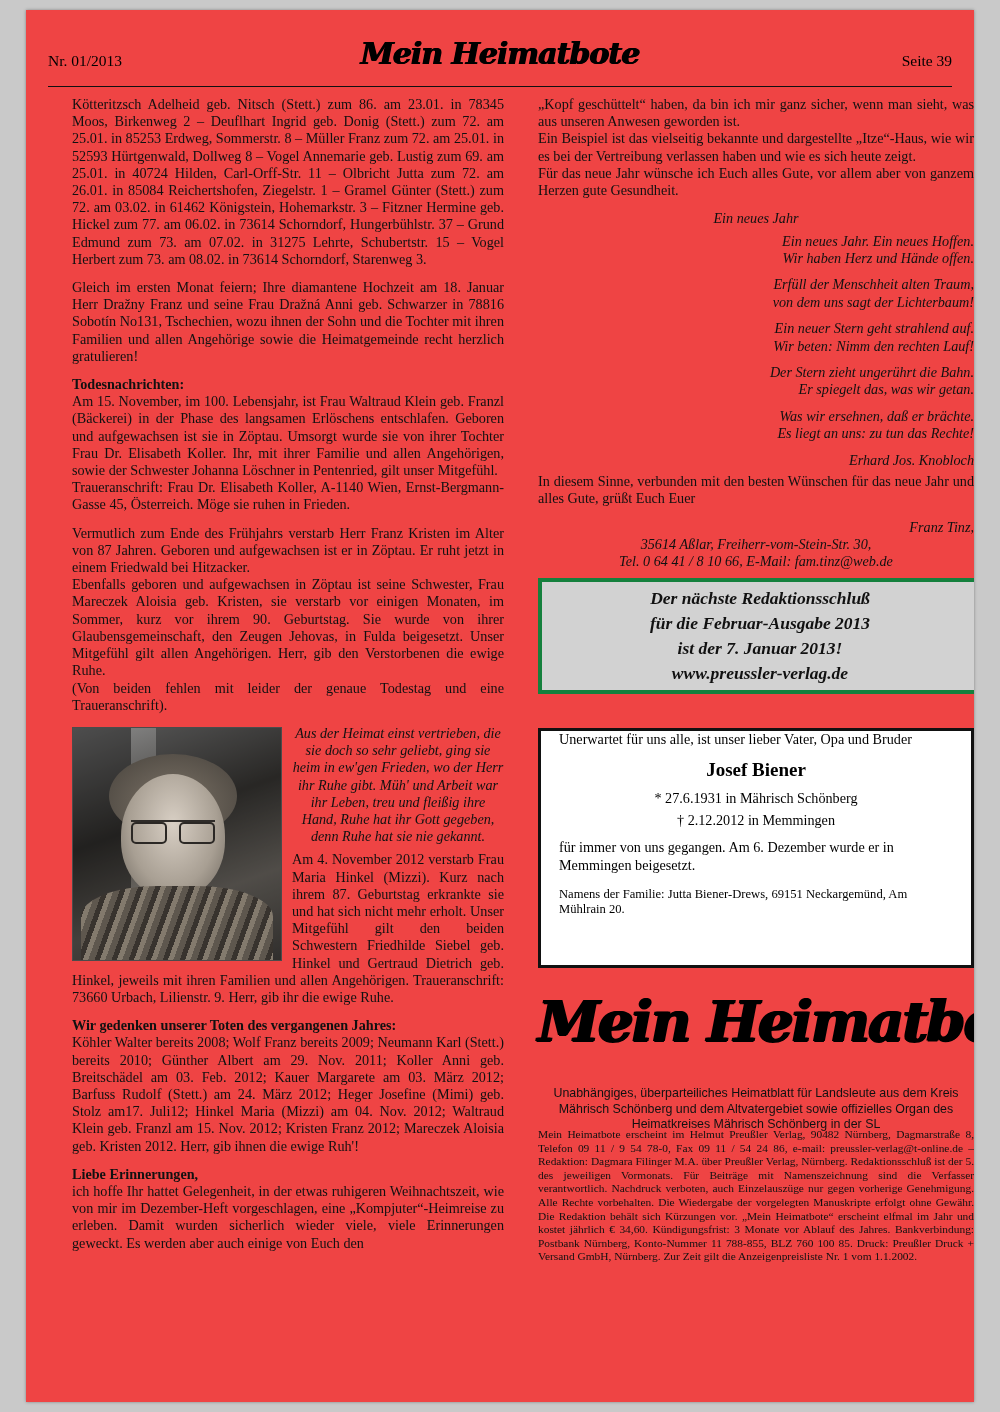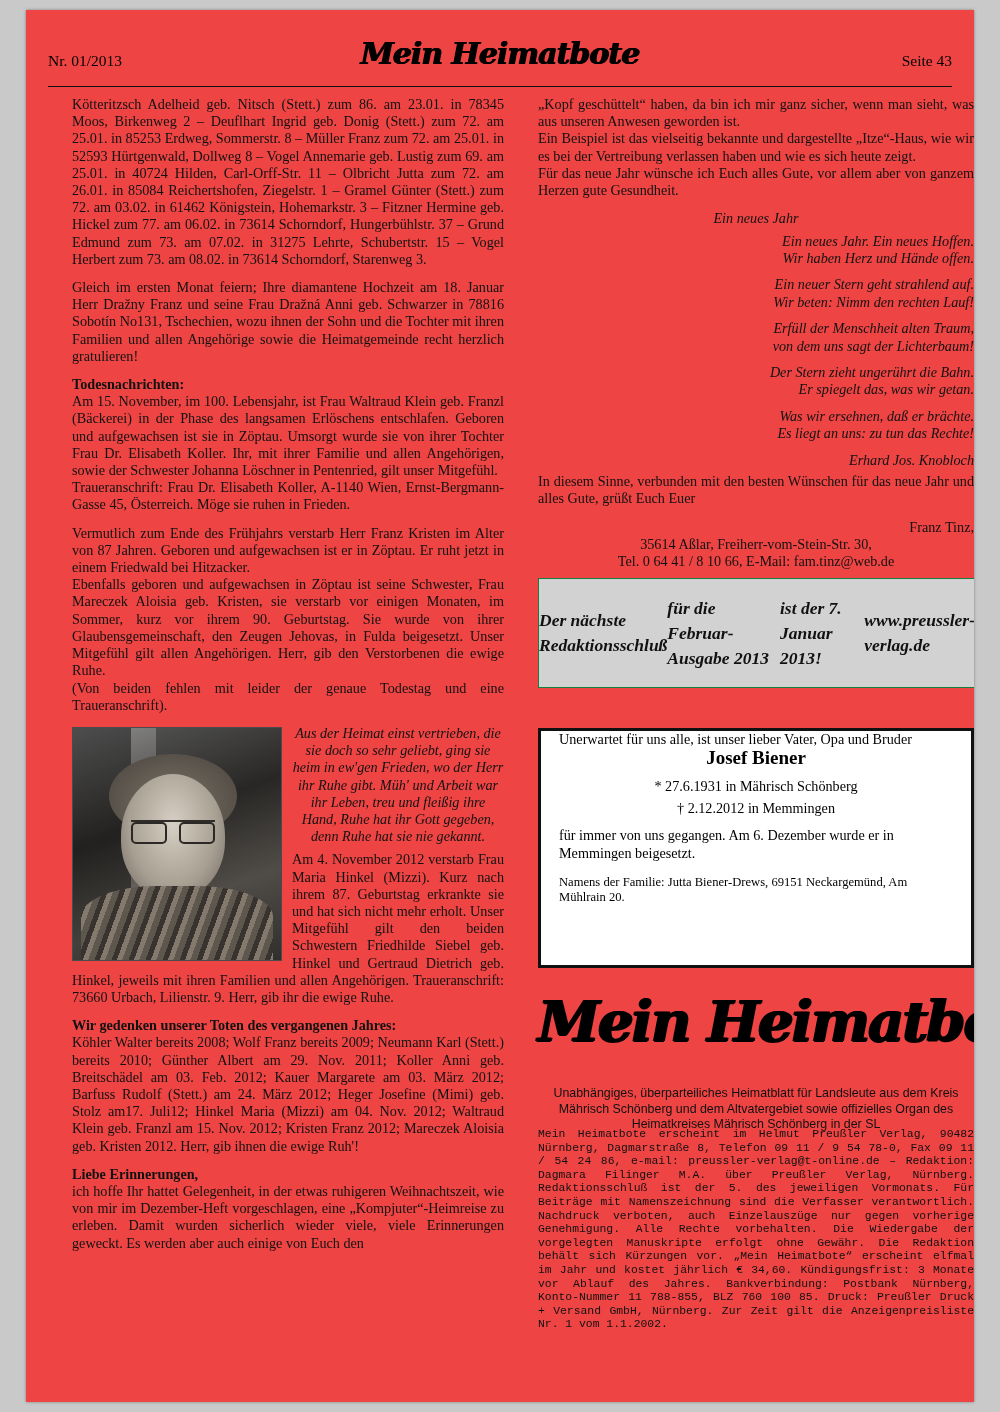--- a/index.html
+++ b/index.html
@@ -79,71 +79,71 @@
       linear-gradient(90deg,rgba(0,0,0,.45) 0 28%,rgba(255,255,255,.06) 28% 40%,rgba(0,0,0,.35) 40% 100%);
     mix-blend-mode:multiply;
   }
   .poem{
     text-align:center;font-style:italic;font-size:14.2px;line-height:17.4px;
   }
   .poem .ttl{font-weight:normal;font-style:italic;margin-bottom:5px;}
   .poem .stz{margin-bottom:9px;text-align:right;}
   .poem .sig{text-align:right;margin-top:4px;}
   .addr{
-    text-align:center;font-size:14.2px;line-height:17.2px;
+    text-align:center;font-style:italic;font-size:14.2px;line-height:17.2px;
   }
   .addr .r{text-align:right;}
   
   .notice{
     position:absolute;left:512px;top:568px;width:436px;height:108px;
-    background:#d2d2d2;border:1px solid #15803d;
-    display:flex;flex-direction:row;align-items:center;justify-content:center;
+    background:#d2d2d2;border:4px solid #15803d;
+    display:flex;flex-direction:column;align-items:center;justify-content:center;
     font-weight:bold;font-style:italic;font-size:17.5px;line-height:25px;
     color:#111;
   }
   
   .obit{
     position:absolute;left:512px;top:718px;width:436px;height:240px;
     border:3px solid #111;background:#fff;
     padding:0 18px;box-sizing:border-box;
     font-size:14.2px;line-height:17.6px;
   }
   .obit .nm{
-    text-align:center;font-weight:bold;font-size:19px;margin:0 0 12px;
+    text-align:center;font-weight:bold;font-size:19px;margin:12px 0 12px;
   }
   .obit .dt{ text-align:center;margin:0 0 4px; }
   .obit .last{font-size:12.6px;line-height:15.5px;margin-top:12px;}
   
   .mast-big{
     position:absolute;left:512px;top:980px;width:436px;text-align:center;
     font-family:"DejaVu Serif", serif;
     font-weight:bold;font-style:italic;font-size:56px;line-height:62px;
     letter-spacing:-2px;white-space:nowrap;
     text-shadow:1.2px 0 0 #000,-1.2px 0 0 #000,0 1px 0 #000;
   }
   .subtitle{
     position:absolute;left:512px;top:1076px;width:436px;
     font-family:"Liberation Sans", sans-serif;
     font-size:12.4px;line-height:15.6px;text-align:center;color:#111;
   }
   .imprint{
     position:absolute;left:512px;top:1118px;width:436px;
-    font-family:Liberation Mono, monospace;
+    font-family:Liberation Serif, serif;
     font-size:11.4px;line-height:13.6px;text-align:justify;color:#111;
   }
 </style>
 </head>
 <body>
 
 <div class="page">
 
   <div class="hdr">
     <div class="nr">Nr. 01/2013</div>
     <div class="masthead-small">Mein Heimatbote</div>
-    <div class="seite">Seite 43</div>
+    <div class="seite">Seite 39</div>
   </div>
   <div class="rule"></div>
 
   <div class="col left">
     <p>Kötteritzsch Adelheid geb. Nitsch (Stett.) zum 86. am 23.01. in 78345 Moos, Birkenweg 2 – Deuflhart Ingrid geb. Donig (Stett.) zum 72. am 25.01. in 85253 Erdweg, Sommerstr. 8 – Müller Franz zum 72. am 25.01. in 52593 Hürtgenwald, Dollweg 8 – Vogel Annemarie geb. Lustig zum 69. am 25.01. in 40724 Hilden, Carl-Orff-Str. 11 – Olbricht Jutta zum 72. am 26.01. in 85084 Reichertshofen, Ziegelstr. 1 – Gramel Günter (Stett.) zum 72. am 03.02. in 61462 Königstein, Hohemarkstr. 3 – Fitzner Hermine geb. Hickel zum 77. am 06.02. in 73614 Schorndorf, Hungerbühlstr. 37 – Grund Edmund zum 73. am 07.02. in 31275 Lehrte, Schubertstr. 15 – Vogel Herbert zum 73. am 08.02. in 73614 Schorndorf, Starenweg 3.</p>
     <p>Gleich im ersten Monat feiern; Ihre diamantene Hochzeit am 18. Januar Herr Dražny Franz und seine Frau Dražná Anni geb. Schwarzer in 78816 Sobotín No131, Tschechien, wozu ihnen der Sohn und die Tochter mit ihren Familien und allen Angehörige sowie die Heimatgemeinde recht herzlich gratulieren!</p>
     <p class="tight"><b>Todesnachrichten:</b></p>
     <p class="tight">Am 15. November, im 100. Lebensjahr, ist Frau Waltraud Klein geb. Franzl (Bäckerei) in der Phase des langsamen Erlöschens entschlafen. Geboren und aufgewachsen ist sie in Zöptau. Umsorgt wurde sie von ihrer Tochter Frau Dr. Elisabeth Koller. Ihr, mit ihrer Familie und allen Angehörigen, sowie der Schwester Johanna Löschner in Pentenried, gilt unser Mitgefühl.</p>
     <p>Traueranschrift: Frau Dr. Elisabeth Koller, A-1140 Wien, Ernst-Bergmann-Gasse 45, Österreich. Möge sie ruhen in Frieden.</p>
     <p class="tight">Vermutlich zum Ende des Frühjahrs verstarb Herr Franz Kristen im Alter von 87 Jahren. Geboren und aufgewachsen ist er in Zöptau. Er ruht jetzt in einem Friedwald bei Hitzacker.</p>
@@ -167,22 +167,22 @@
   </div>
 
   <div class="col right" style="height:470px;">
     <p class="tight">„Kopf geschüttelt“ haben, da bin ich mir ganz sicher, wenn man sieht, was aus unseren Anwesen geworden ist.</p>
     <p class="tight">Ein Beispiel ist das vielseitig bekannte und dargestellte „Itze“-Haus, wie wir es bei der Vertreibung verlassen haben und wie es sich heute zeigt.</p>
     <p>Für das neue Jahr wünsche ich Euch alles Gute, vor allem aber von ganzem Herzen gute Gesundheit.</p>
 
     <div class="poem">
       <div class="ttl">Ein neues Jahr</div>
       <div class="stz">Ein neues Jahr. Ein neues Hoffen.<br>Wir haben Herz und Hände offen.</div>
+      <div class="stz">Erfüll der Menschheit alten Traum,<br>von dem uns sagt der Lichterbaum!</div>
       <div class="stz">Ein neuer Stern geht strahlend auf.<br>Wir beten: Nimm den rechten Lauf!</div>
-      <div class="stz">Erfüll der Menschheit alten Traum,<br>von dem uns sagt der Lichterbaum!</div>
       <div class="stz">Der Stern zieht ungerührt die Bahn.<br>Er spiegelt das, was wir getan.</div>
       <div class="stz">Was wir ersehnen, daß er brächte.<br>Es liegt an uns: zu tun das Rechte!</div>
       <div class="sig">Erhard Jos. Knobloch</div>
     </div>
 
     <p style="margin-top:4px;">In diesem Sinne, verbunden mit den besten Wünschen für das neue Jahr und alles Gute, grüßt Euch Euer</p>
     <div class="addr">
       <div class="r">Franz Tinz,</div>
       <div>35614 Aßlar, Freiherr-vom-Stein-Str. 30,</div>
       <div>Tel. 0 64 41 / 8 10 66, E-Mail: fam.tinz@web.de</div>

